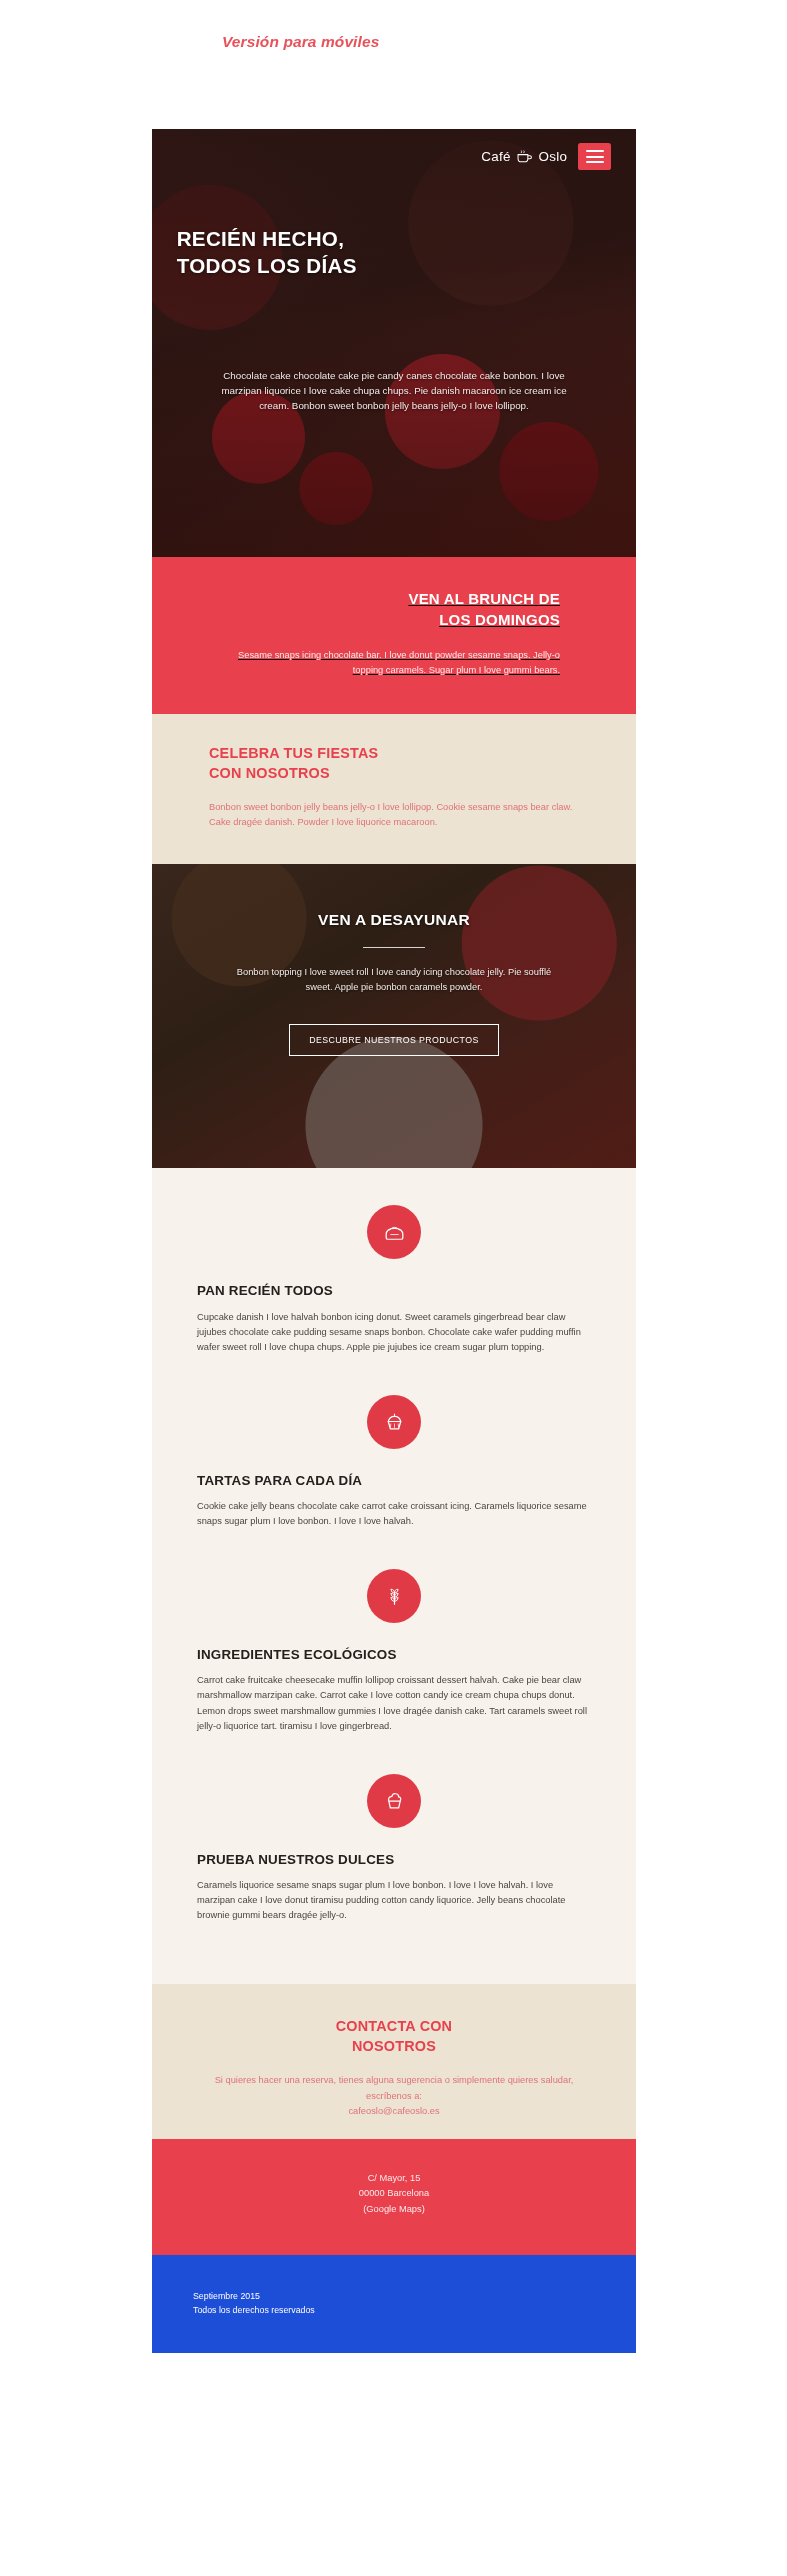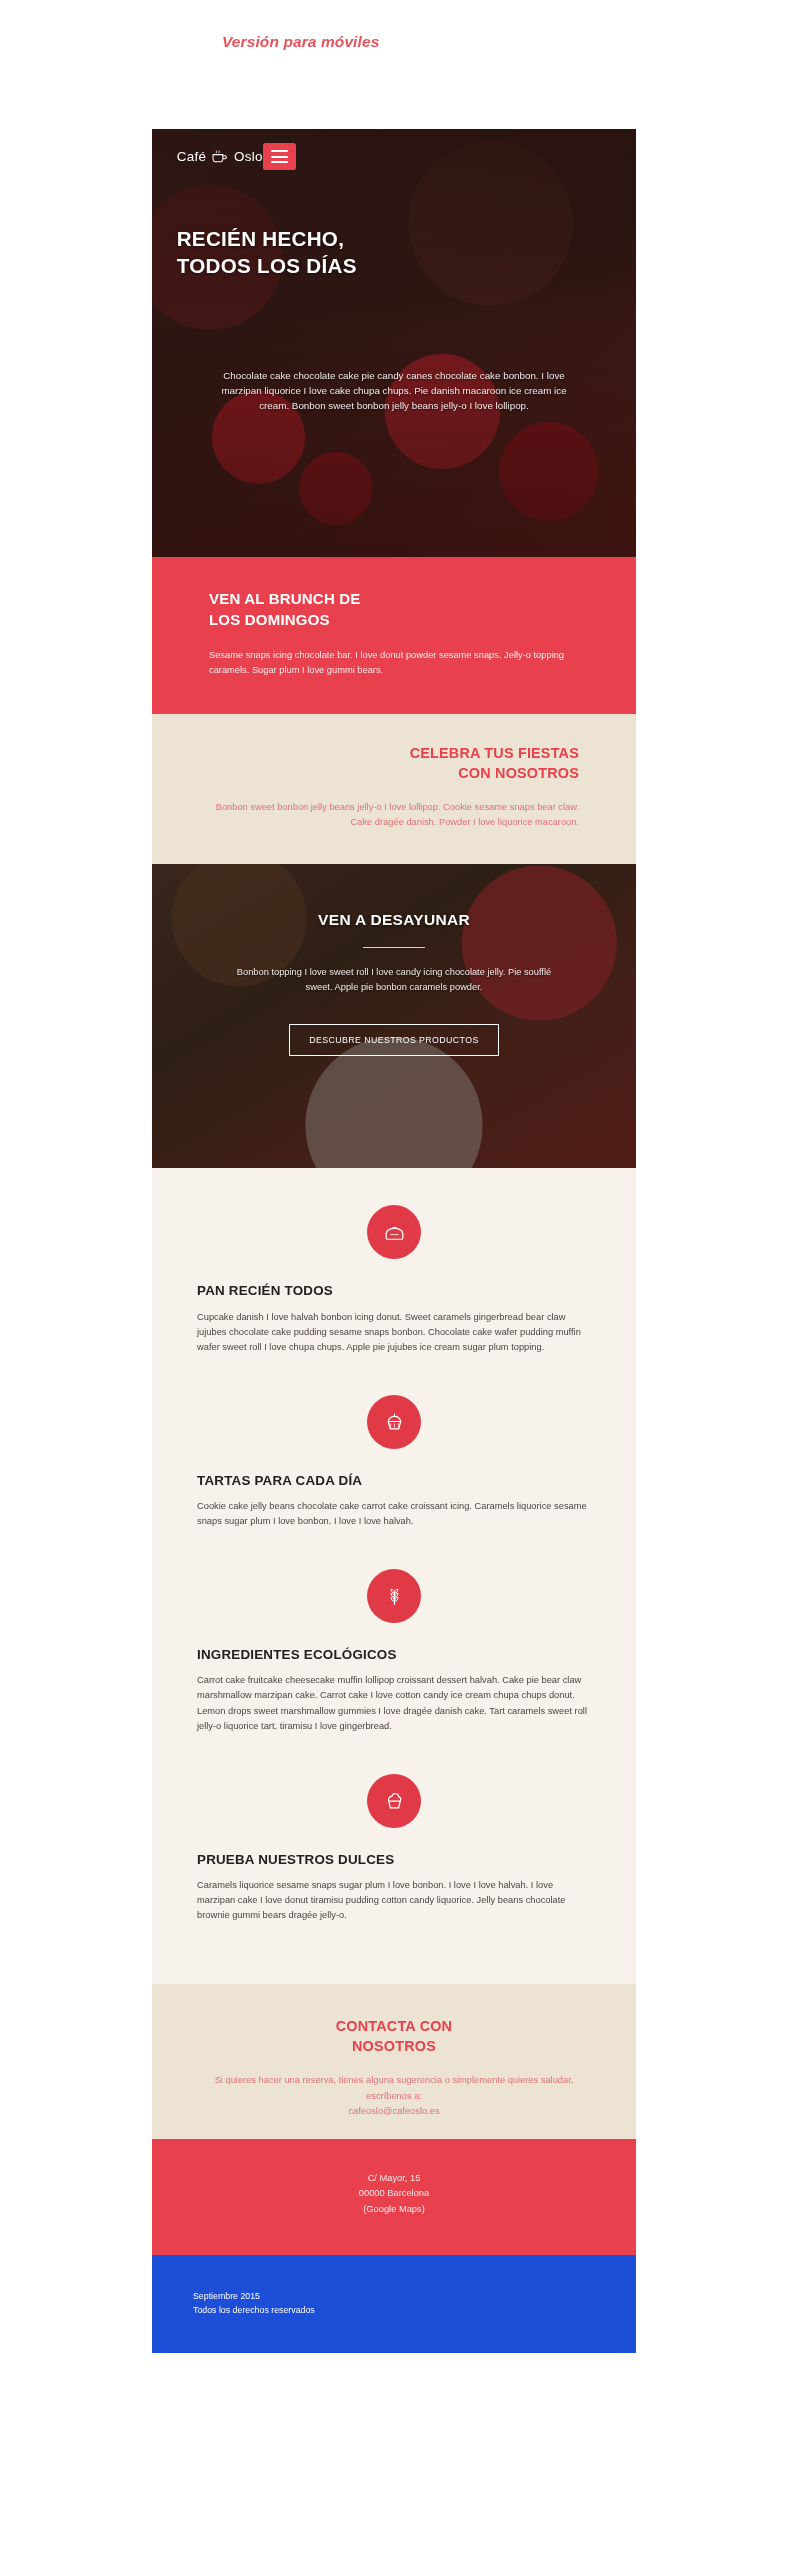--- a/index.html
+++ b/index.html
@@ -61,24 +61,25 @@
   }
   .hero-inner {
     position: relative;
     z-index: 2;
     padding: 0 20.6px;
   }
 
   .navbar {
     display: flex;
     align-items: center;
-    justify-content: flex-start;
+    justify-content: flex-end;
     padding: 15.5px 4.1px 0 4.1px;
     height: 40px;
     box-sizing: border-box;
+    gap: 11px;
   }
   .brand {
     display: flex;
     align-items: center;
     gap: 5.2px;
     color: #ffffff;
     font-size: 13.4px;
     letter-spacing: 0.3px;
   }
   .brand .logo-mark {
@@ -124,43 +125,44 @@
     color: #f4ece8;
     font-size: 9.8px;
     line-height: 1.55;
     text-align: center;
     text-shadow: 0 0.5px 2.1px rgba(0,0,0,0.6);
   }
 
   
   .sec-red {
     background: #e8404c;
-    padding: 32px 43px 36px 57px;
-    text-align: left;
+    padding: 32px 76px 36px 57px;
+    text-align: right;
+    text-decoration: underline;
   }
   .sec-red h2 {
     margin: 0 0 17.5px 0;
     color: #ffffff;
     font-size: 15px;
     font-weight: bold;
     line-height: 1.38;
     letter-spacing: 0.2px;
   }
   .sec-red p {
     margin: 0;
     color: #fde9ea;
     font-size: 9.3px;
     line-height: 1.62;
   }
 
   
   .sec-beige {
     background: #ece3d2;
     padding: 30px 57px 34px 57px;
-    text-align: right;
+    text-align: left;
   }
   .sec-beige h2 {
     margin: 0 0 16.5px 0;
     color: #e8404c;
     font-size: 14.4px;
     font-weight: bold;
     line-height: 1.38;
     letter-spacing: 0.2px;
   }
   .sec-beige p {

